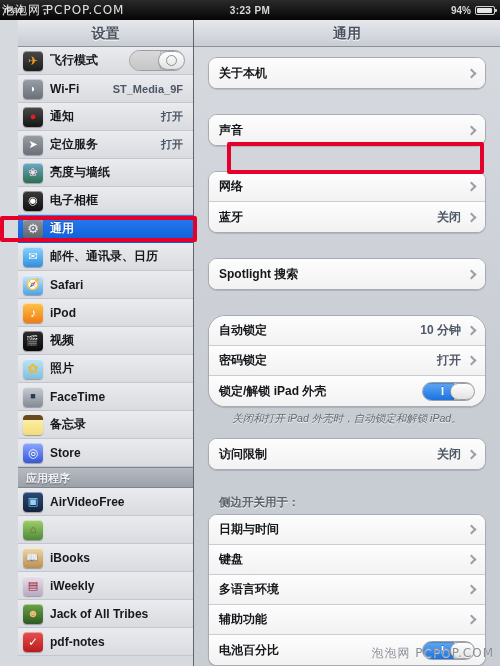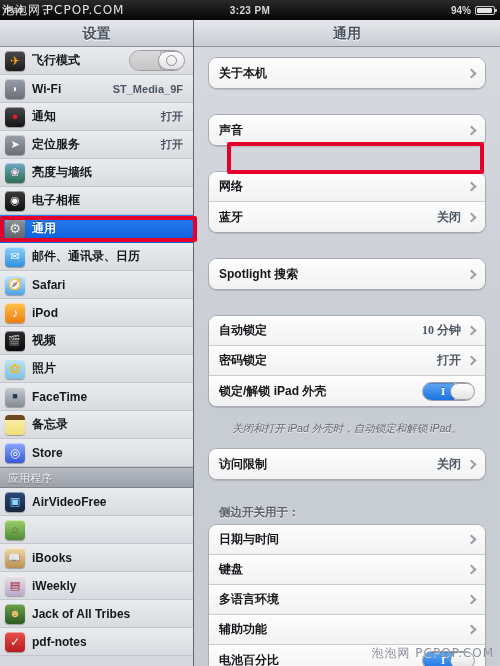--- a/index.html
+++ b/index.html
@@ -40,21 +40,21 @@
   .batt span { display: block; height: 100%; background: #e6e6e6; border-radius: 1px; }
 
   
   .body-split { display: flex; height: 646px; width: 100%; }
 
   
   .sidebar {
     width: 194px; height: 100%;
     background: #d6d9de;
     border-right: 1px solid #61656b;
-    position: relative; overflow: hidden;
+    position: relative; overflow: hidden; padding-left: 18px;
   }
   .side-header {
     height: 27px; line-height: 27px; text-align: center;
     font-size: 14px; font-weight: bold; color: #4a5260;
     text-shadow: 0 1px 0 #fff;
     background: linear-gradient(#e6e8ec, #c8ccd3);
     border-bottom: 1px solid #8d9299;
   }
   .side-list { background: #dfe1e5; }
   .side-row {
@@ -73,21 +73,21 @@
     width: 20px; height: 20px; border-radius: 4px; flex: 0 0 20px;
     margin-right: 7px; position: relative; overflow: hidden;
     box-shadow: inset 0 1px 0 rgba(255,255,255,.45), 0 1px 1px rgba(0,0,0,.3);
     display: flex; align-items: center; justify-content: center;
     font-size: 11px; color: #fff; line-height: 1;
   }
   .srow-label { font-size: 12px; font-weight: bold; color: #16181c; flex: 1; white-space: nowrap; overflow: hidden; }
   .srow-val { font-size: 11px; color: #4c5664; font-weight: bold; margin-left: auto; padding-right: 2px; }
   .side-group-hdr {
     height: 21px; line-height: 21px; padding-left: 8px;
-    font-size: 11px; font-weight: normal; color: #f2f4f7;
+    font-size: 11px; font-weight: bold; color: #f2f4f7;
     text-shadow: 0 1px 1px rgba(0,0,0,.45);
     background: linear-gradient(#b6bbc3, #9ba0a9);
     border-top: 1px solid #80858d; border-bottom: 1px solid #80858d;
   }
 
   
   .toggle {
     width: 56px; height: 21px; border-radius: 11px;
     border: 1px solid #9b9ea4; position: relative; overflow: hidden;
     background: linear-gradient(#efefef, #d6d6d6);
@@ -135,31 +135,31 @@
     background: linear-gradient(#e6e8ec, #c8ccd3);
     border-bottom: 1px solid #8d9299;
   }
   .detail-scroll { padding: 10px 14px 0 14px; }
   .group {
     background: #fbfbfb; border: 1px solid #a7abb2;
     border-radius: 9px; overflow: hidden;
     box-shadow: 0 1px 1px rgba(0,0,0,.14);
     margin-bottom: 25px;
   }
-  .group.tight { margin-bottom: 15px; }
+  .group.tight { margin-bottom: 5px; border-radius: 17px; }
   .row {
     min-height: 30px; height: 30px; display: flex; align-items: center;
     padding: 0 10px;
     background: linear-gradient(#fdfdfd, #f2f2f2);
     border-bottom: 1px solid #c9ccd1;
   }
   .row:last-child { border-bottom: none; }
   .row-label { font-size: 12px; font-weight: bold; color: #14161a; }
   .row-label.blue { color: #32557f; }
-  .row-right { margin-left: auto; display: flex; align-items: center; gap: 5px; font-family: Liberation Serif, serif; }
+  .row-right { margin-left: auto; display: flex; align-items: center; gap: 5px; }
   .row-val { font-size: 12px; color: #4f5966; font-weight: bold; }
   .chev {
     width: 7px; height: 7px; border-right: 2px solid #9aa0a8; border-top: 2px solid #9aa0a8;
     transform: rotate(45deg); margin-left: 2px; flex: 0 0 auto;
   }
   .check {
     width: 11px; height: 6px; border-left: 2px solid #3d6fa8; border-bottom: 2px solid #3d6fa8;
     transform: rotate(-48deg); margin-bottom: 3px;
   }
   .group-foot {

